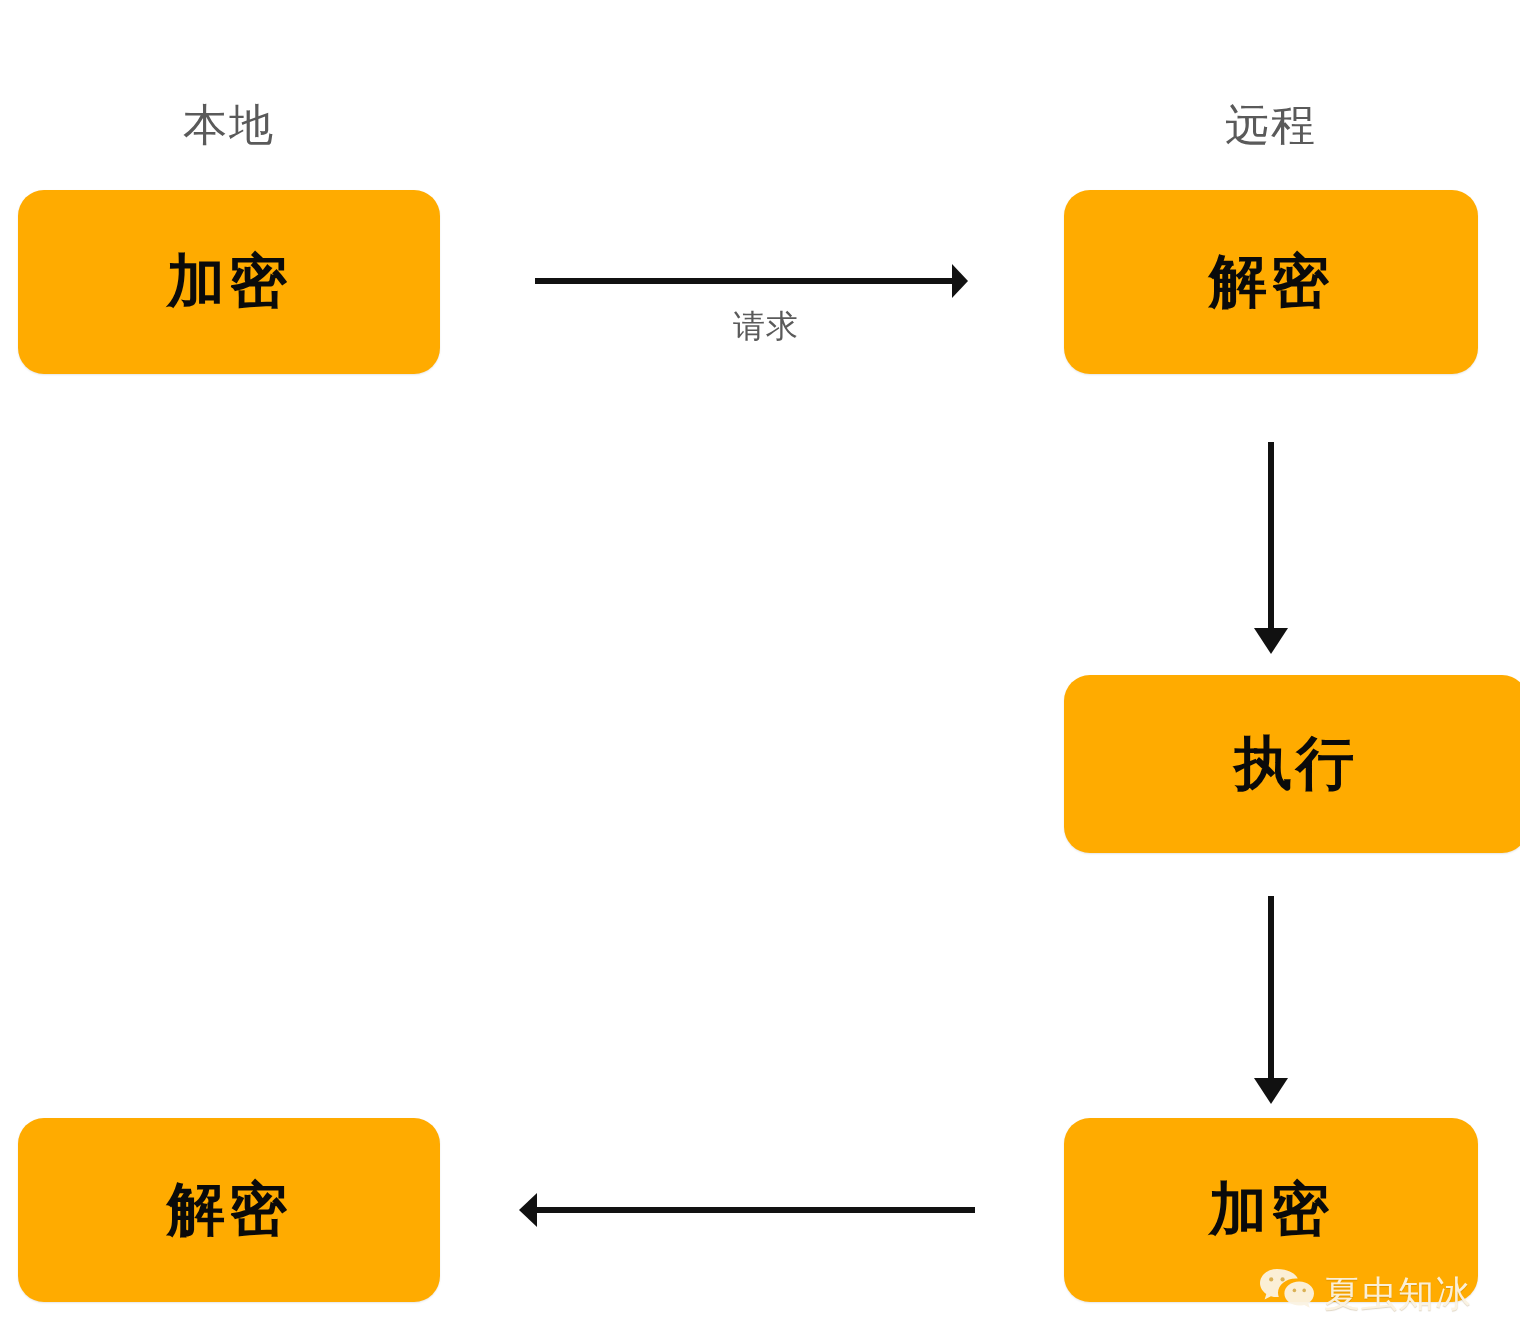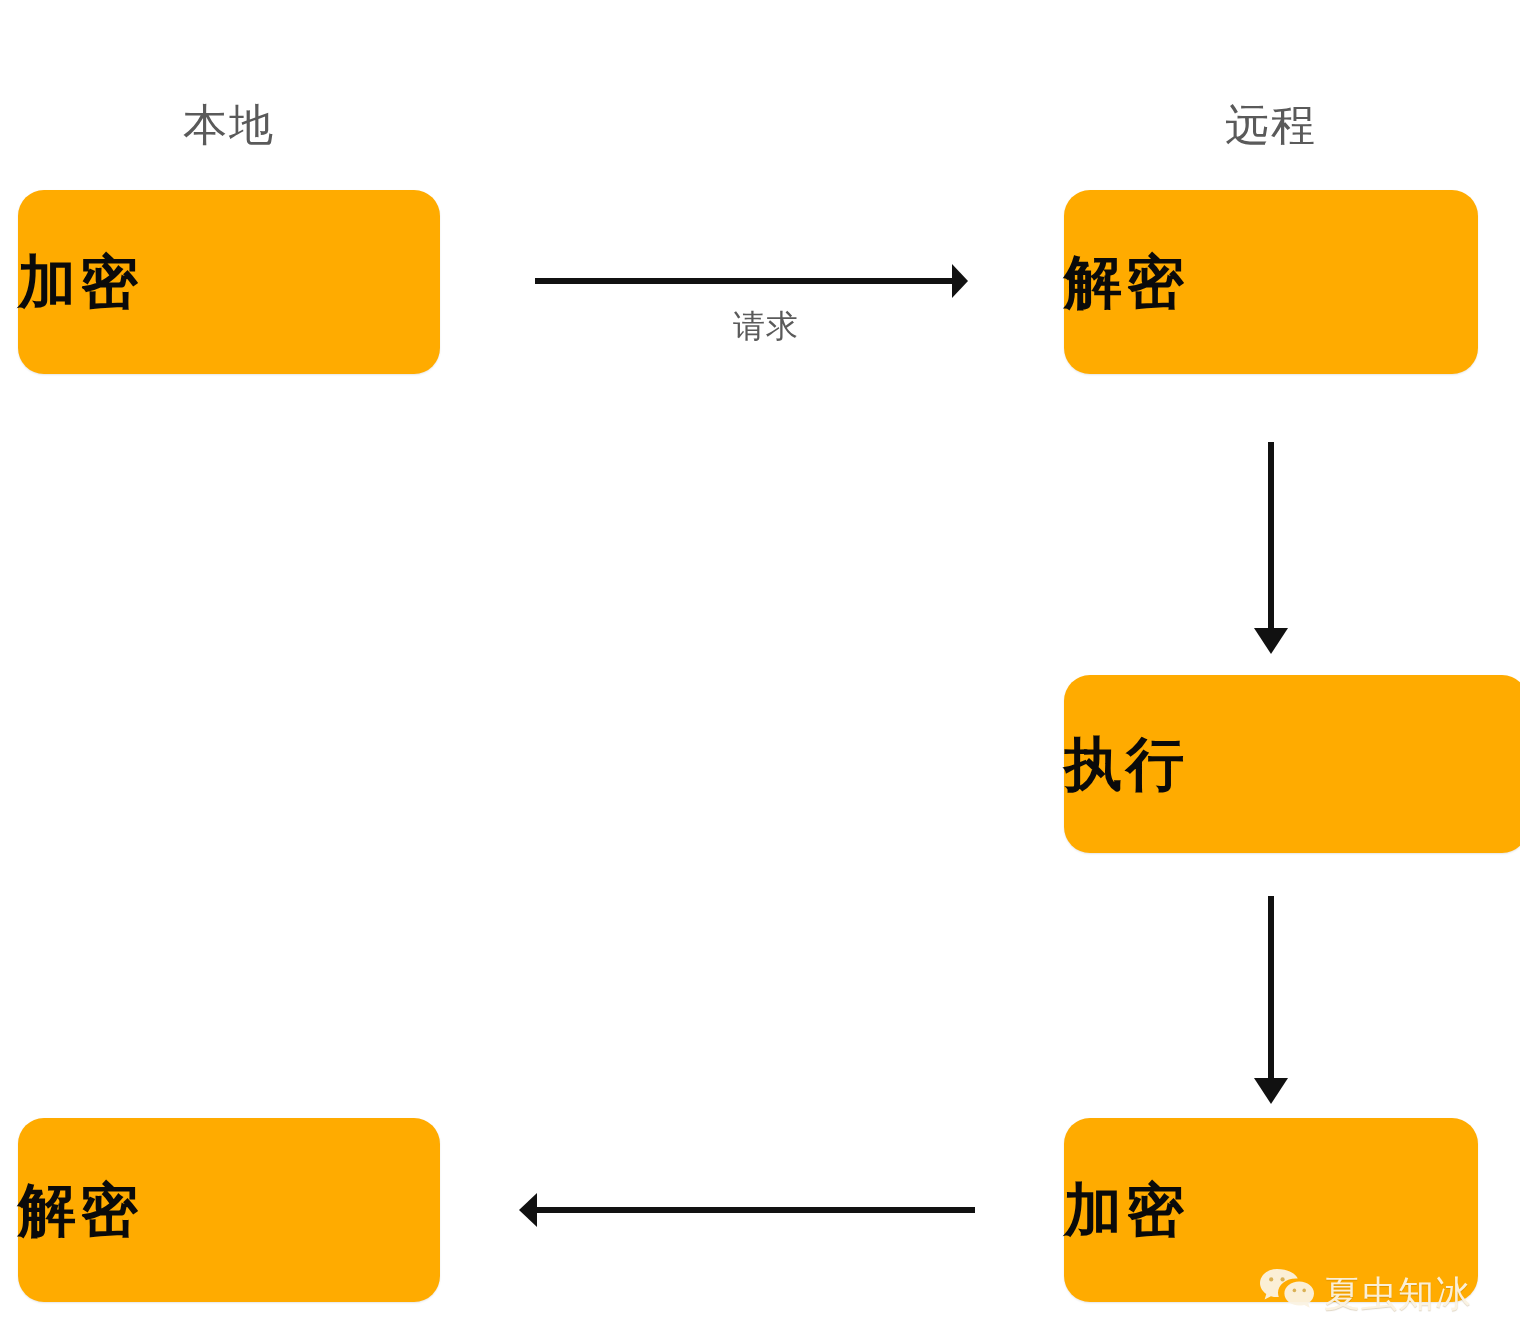--- a/index.html
+++ b/index.html
@@ -32,21 +32,23 @@
   #header-local  { left: 18px;   top: 52px;  width: 422px; }
   #header-remote { left: 1064px; top: 52px;  width: 414px; }
 
   
   .node-box {
     position: absolute;
     background: #FFAB00;
     border-radius: 26px;
     display: flex;
     align-items: center;
+    justify-content: center;
     box-shadow: 0 1px 2px rgba(0,0,0,0.10);
+    font-family: Liberation Serif, serif;
   }
   .node-label {
     font-size: 58px;
     font-weight: 700;
     color: #0a0a0a;
     letter-spacing: 4px;
     line-height: 1;
     white-space: nowrap;
     user-select: none;
   }

